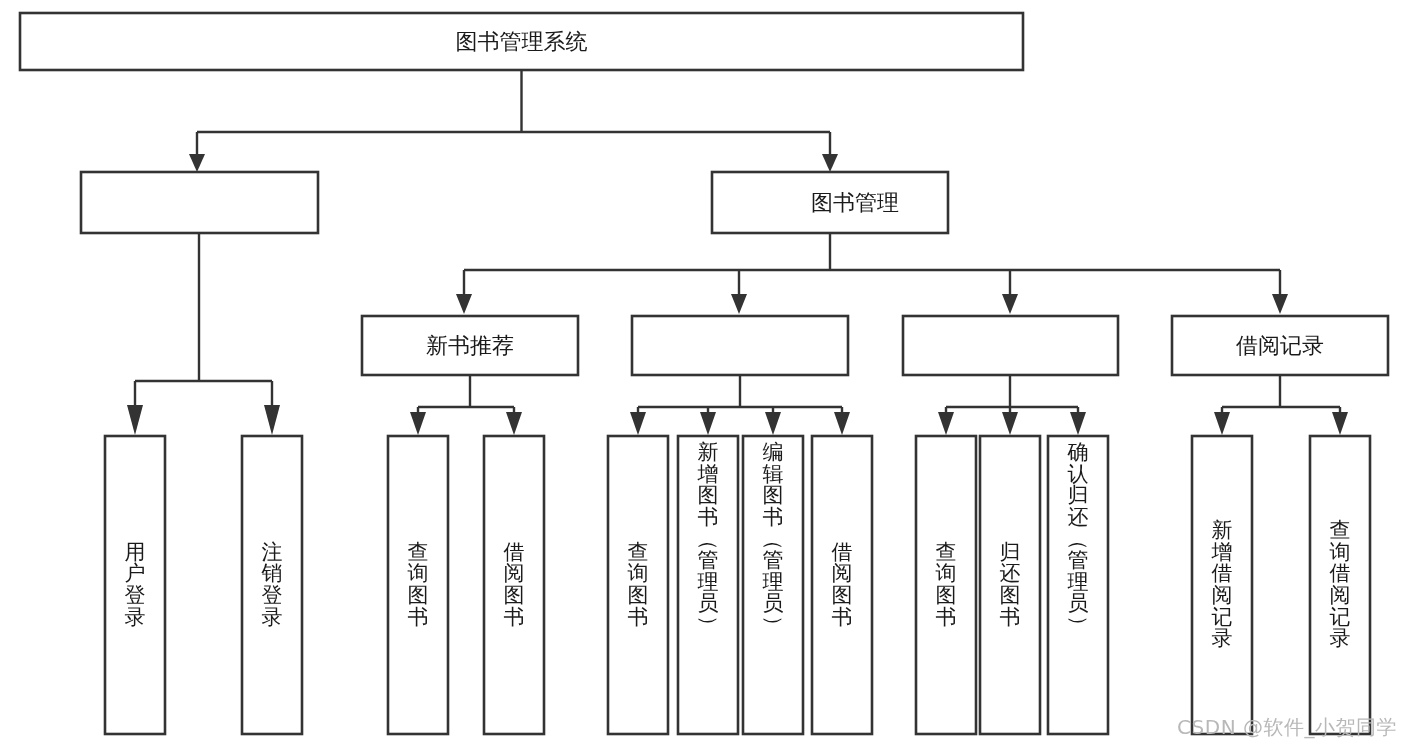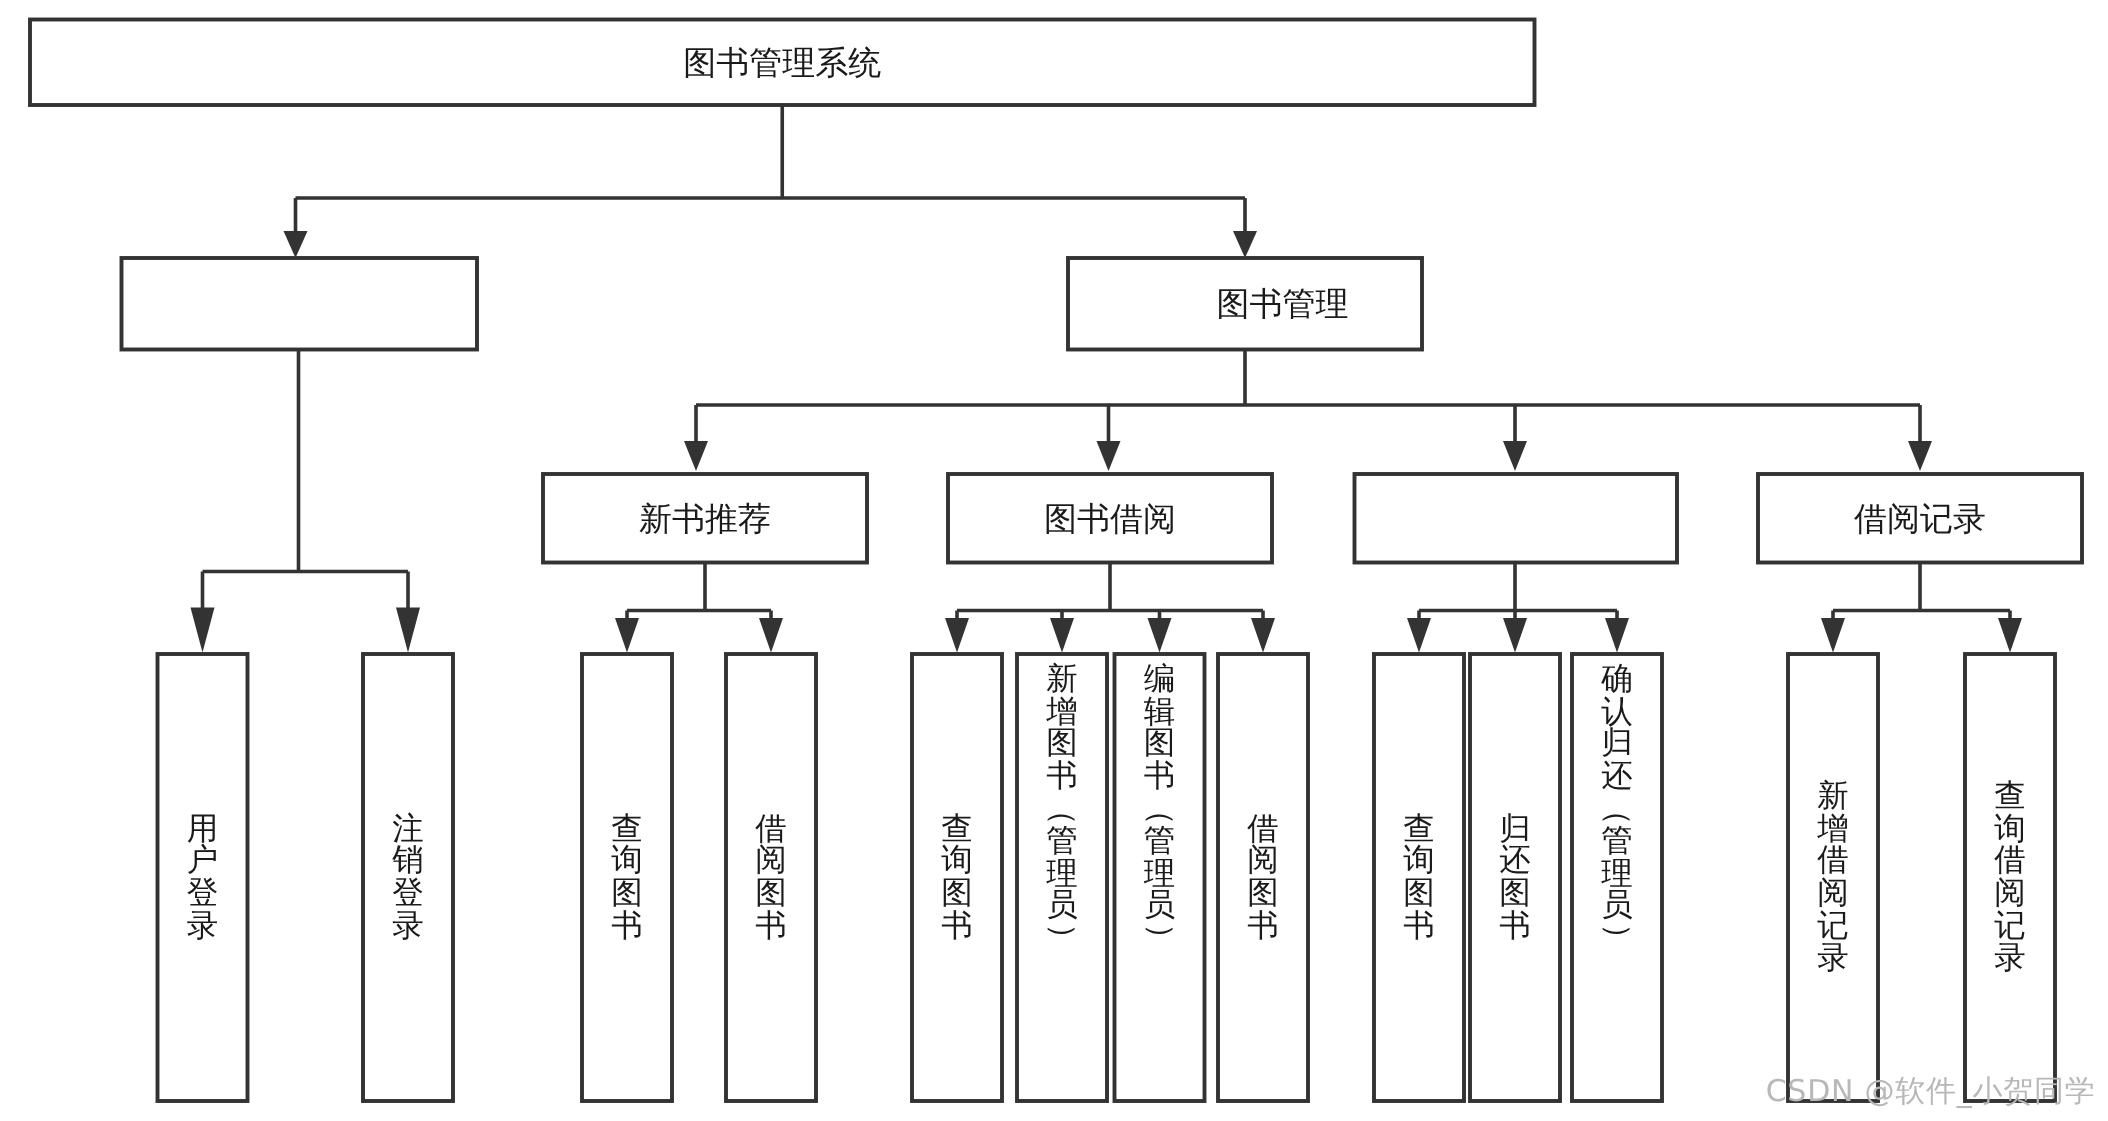--- a/index.html
+++ b/index.html
@@ -156,21 +156,20 @@
       <rect class="node-box" x="1192" y="436" width="60" height="298"></rect>
       <rect class="node-box" x="1310" y="436" width="60" height="298"></rect>
     </g>
   </svg>
 
   <div class="h-label" style="left:20px; top:13px; width:1003px; height:57px;">图书管理系统</div>
 
   <div class="h-label" style="left:712px; top:172px; width:236px; height:61px;margin-left:25px;">图书管理</div>
 
   <div class="h-label" style="left:362px; top:316px; width:216px; height:59px;">新书推荐</div>
-  <div class="h-label" style="left:632px; top:316px; width:216px; height:59px;">图书借阅</div>
   <div class="h-label" style="left:1172px; top:316px; width:216px; height:59px;">借阅记录</div>
 
   <div class="vert-text-wrap centered" style="left:105px; top:436px; width:60px; height:298px;">
       <span class="vert-char">用</span>
       <span class="vert-char">户</span>
       <span class="vert-char">登</span>
       <span class="vert-char">录</span>
     </div>
   <div class="vert-text-wrap centered" style="left:242px; top:436px; width:60px; height:298px;">
       <span class="vert-char">注</span>

